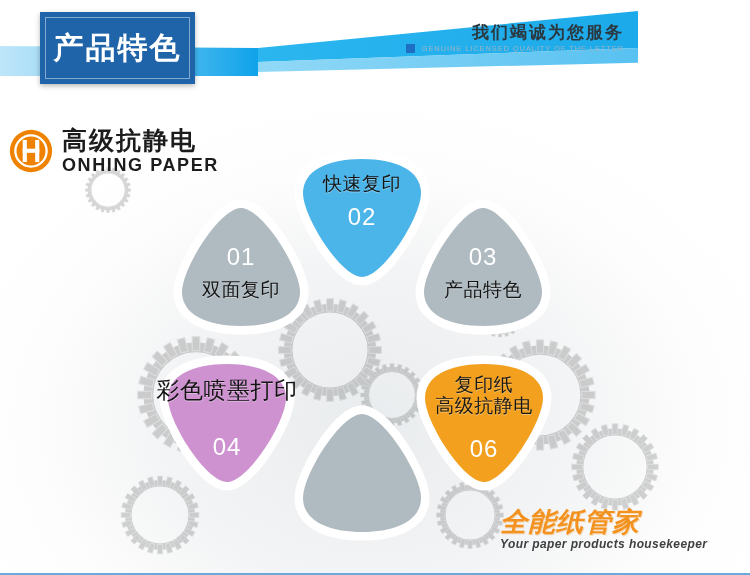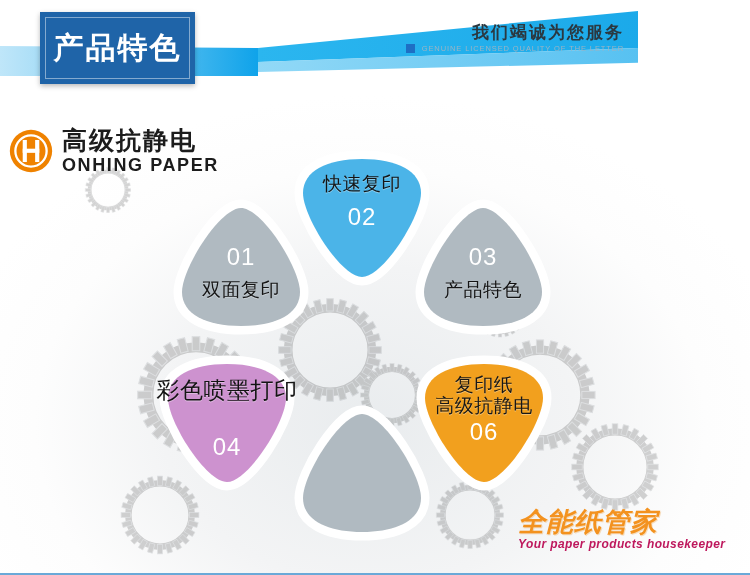--- a/index.html
+++ b/index.html
@@ -164,41 +164,40 @@
   
   .badge.up .badge-content { top: 52px; }
   .badge.up .badge-num { margin-bottom: 9px; }
 
   
   .badge.down .badge-content { top: 30px; }
   .badge.down .badge-num { margin-top: 10px; }
 
   .badge.b06 .badge-content { top: 26px; }
   .badge.b06 .badge-label { color: #171717; }
-  .badge.b06 .badge-num { margin-top: 2px; }
+  .badge.b06 .badge-num { margin-top: 19px; }
 
   
   .footer-brand {
     position: absolute;
     left: 500px; top: 508px;
     text-align: left;
-    margin-left: 18px;
   }
   .fb-cn {
     color: #f3921f;
     font-size: 27px;
     font-weight: bold;
     font-style: italic;
     letter-spacing: 1px;
     line-height: 1;
     font-family: "DejaVu Sans", "Liberation Sans", sans-serif;
     text-shadow: 1px 1px 0 rgba(240,150,40,0.30);
   }
   .fb-en {
-    color: #be185d;
+    color: #404040;
     font-size: 12px;
     font-style: italic;
     font-weight: bold;
     letter-spacing: 0.4px;
     margin-top: 3px;
     line-height: 1;
     font-family: "Liberation Sans", sans-serif;
   }
 </style>
 </head>

